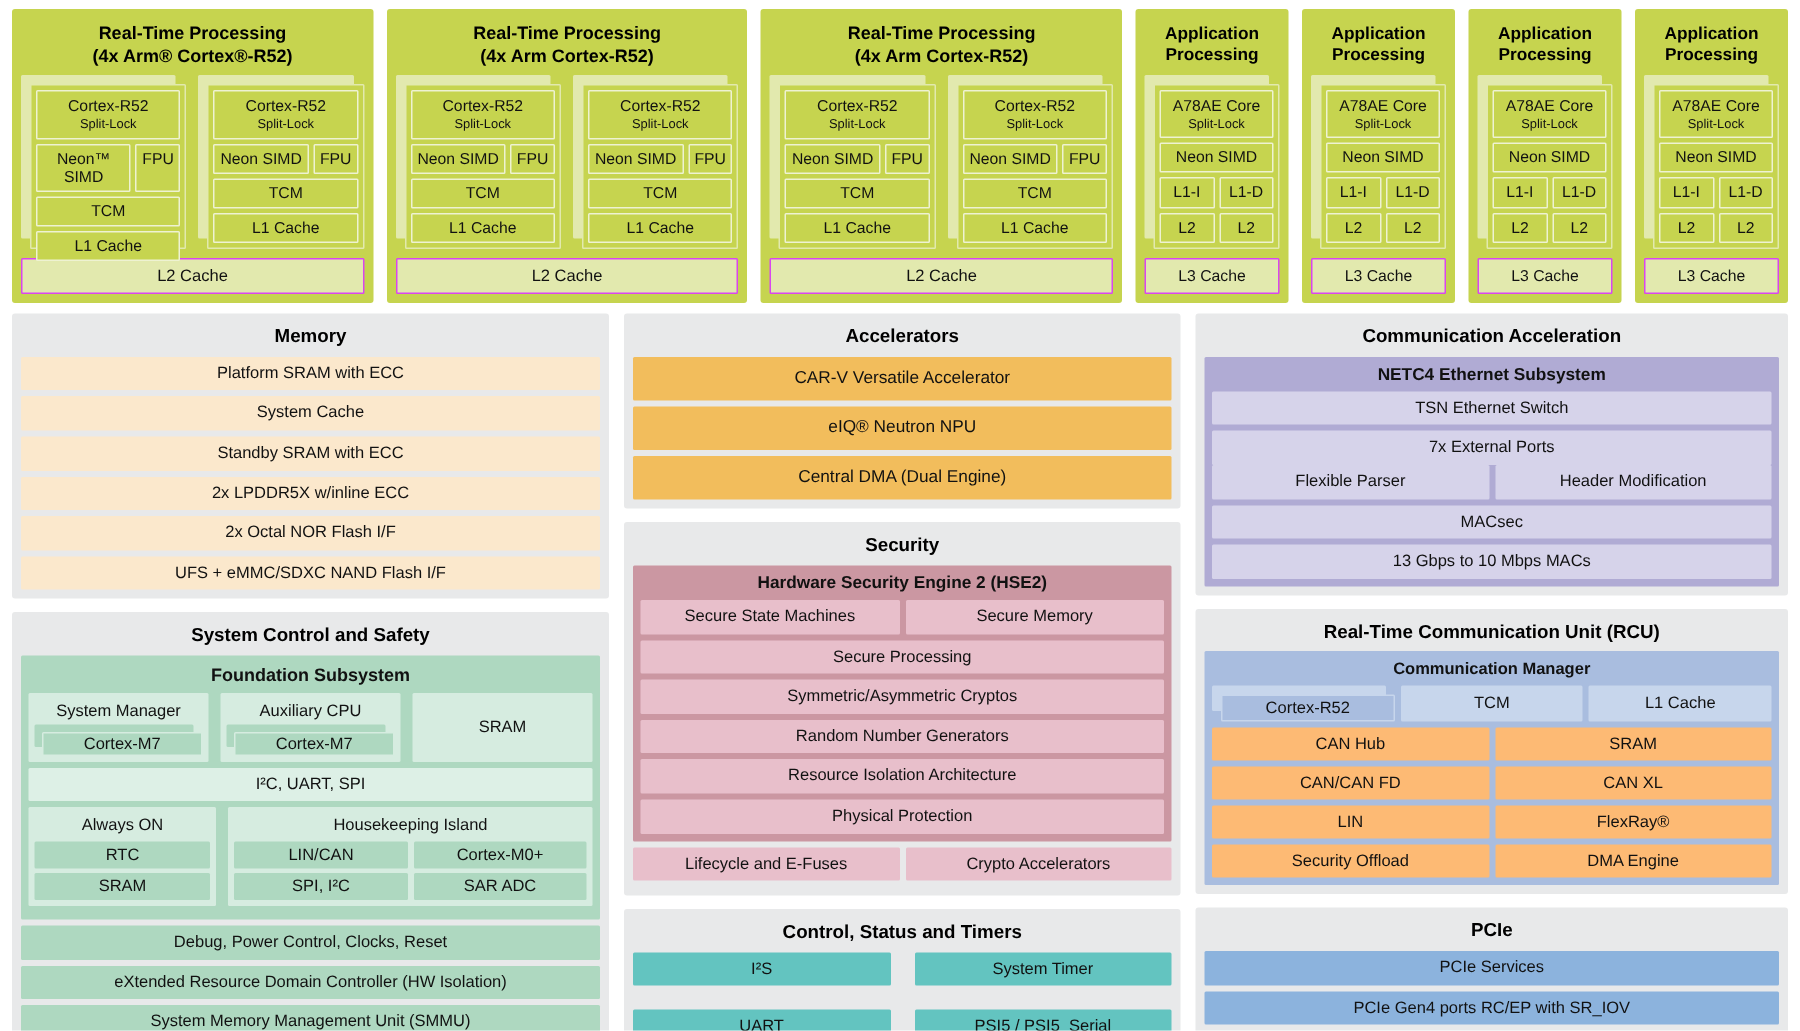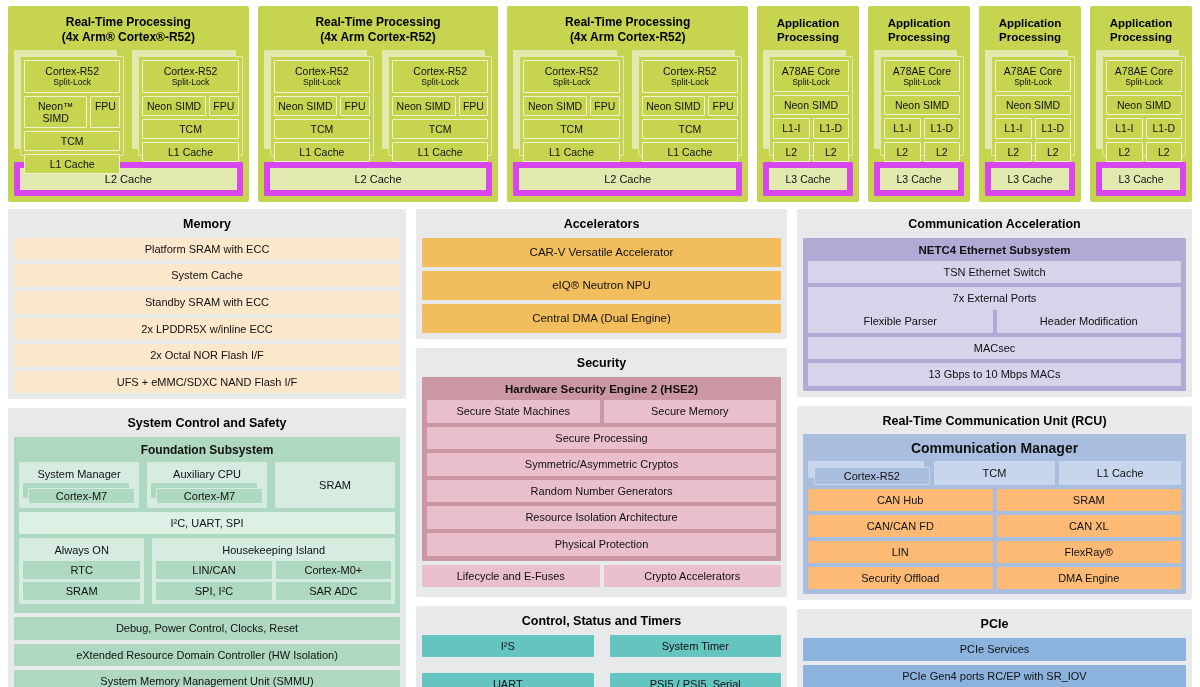--- a/index.html
+++ b/index.html
@@ -48,21 +48,21 @@
     background: #c6d44f; border: 1px solid #eef2d2; border-radius: 1px;
     text-align: center; font-size: 10.5px; line-height: 1.15;
     padding: 3px 2px; color: #111;
   }
   .cbox.tall { padding: 4px 2px 4px 2px; }
   .cbox .sub { display: block; font-size: 8.6px; line-height: 1.2; margin-top: 0px; }
   .crow { display: flex; gap: 3px; }
   .crow .cbox { flex: 1 1 0; }
   .crow .cbox.narrow { flex: 0 0 31%; }
   .l2bar {
-    margin-top: 6px; background: #e2e9ae; border: 6px solid #d946ef;
+    margin-top: 6px; background: #e2e9ae; border: 1px solid #d946ef;
     border-radius: 1px; text-align: center; font-size: 11px; padding: 5px 7px; color: #111;
   }
   .cluster.ap .l2bar { font-size: 10.5px; }
 
   
   .body-row { display: flex; gap: 10px; margin-top: 7px; height: 475px; }
   .col { display: flex; flex-direction: column; gap: 9px; }
   .col-left  { flex: 0 0 398px; }
   .col-mid   { flex: 0 0 371px; }
   .col-right { flex: 1 1 auto; }
@@ -119,21 +119,21 @@
 
   
   .netc { background: #b0abd4; border-radius:1px; padding:4px 5px 5px 5px; }
   .netc-title { text-align:center; font-weight:bold; font-size:11.5px; padding:2px 0 5px 0; color:#111; }
   .netc-item { background: #d6d3ea; }
   .netc-row { display:flex; gap:4px; }
   .netc-row .netc-item { flex:1 1 0; margin-bottom:4px; }
 
   
   .cm { background: #a9bddf; border-radius:1px; padding:4px 5px 5px 5px; }
-  .cm-title { text-align:center; font-weight:bold; font-size:14px; padding:2px 0 5px 0; color:#111; }
+  .cm-title { text-align:center; font-weight:bold; font-size:11px; padding:2px 0 5px 0; color:#111; }
   .cm-top { display:flex; gap:4px; margin-bottom:4px; }
   .cm-top > * { flex:1 1 0; }
   .cm-stack { position:relative; height:24px; }
   .cm-stack .cbacking { position:absolute; left:0; top:0; right:6px; bottom:7px; background:#c7d6ec; border-radius:1px; }
   .cm-stack .cfront {
     position:absolute; left:6px; top:6px; right:0; bottom:0;
     background:#a9bddf; border:1px solid #c7d6ec; border-radius:1px;
     font-size:11px; text-align:center; line-height:17px; color:#111;
   }
   .cm-cell { background:#c7d6ec; border-radius:1px; text-align:center; font-size:11px; line-height:24px; color:#111; }

